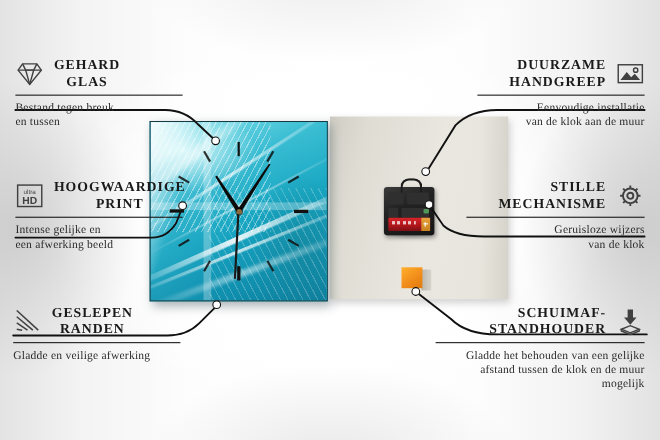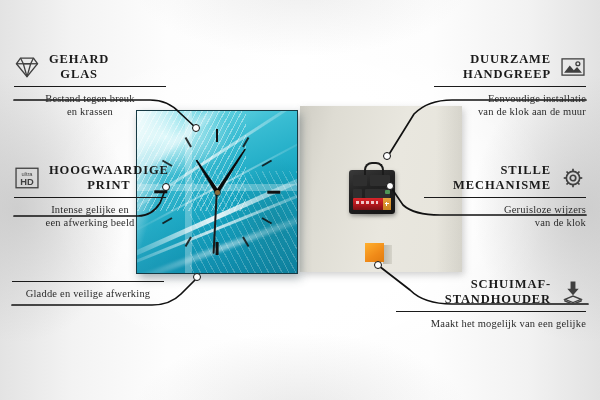--- a/index.html
+++ b/index.html
@@ -115,21 +115,21 @@
     background:linear-gradient(90deg,#b9b7ad,#d6d4ca);}
 
   
   .callout{position:absolute;}
   .co-head{display:flex;align-items:center;gap:9px;}
   .co-title{font-weight:bold;font-size:12.5px;letter-spacing:.9px;color:#1a1a1a;line-height:15px;text-transform:uppercase;}
   .co-rule{height:1.3px;background:#1a1a1a;margin:4px 0 5px 0;}
   .co-sub{font-size:10.5px;line-height:13px;color:#2b2b2b;letter-spacing:.2px;}
   .left .co-head{justify-content:flex-start;}
   .left .co-title{text-align:center;}
-  .left .co-sub{text-align:center;}
+  .left .co-sub{text-align:left;}
   .right .co-head{justify-content:flex-end;}
   .right .co-title{text-align:right;}
   .right .co-sub{text-align:right;}
   .icon{flex:0 0 auto;width:26px;height:26px;color:#404040;}
   .icon svg{display:block;width:26px;height:26px;}
 
   
   .dot{position:absolute;width:8px;height:8px;border-radius:50%;
     background:#ffffff;border:1.6px solid #111;box-sizing:border-box;}
 
@@ -228,21 +228,21 @@
           <path d="M11.5 12 H20.5"></path>
             </g>
           </svg>
       </span>
       <span class="co-title">
         <span>GEHARD</span><br><span>GLAS</span>
       </span>
     </div>
     <div class="co-rule"></div>
     <div class="co-sub">
-      <span>Bestand tegen breuk</span><br><span>en krassen</span>
+      <span>Bestand tegen breuk</span><br><span>en tussen</span>
     </div>
   </div>
 
   <div class="callout left" style="left:14px;top:163px;width:152px;">
     <div class="co-head">
       <span class="icon">
         <svg viewBox="0 0 32 32">
           <rect x="2.5" y="4" width="27" height="24" fill="none" stroke="currentColor" stroke-width="1.6"></rect>
           <text x="16" y="14" font-family="Liberation Sans, sans-serif" font-size="7" text-anchor="middle" fill="currentColor">ultra</text>
           <text x="16" y="25" font-family="Liberation Sans, sans-serif" font-size="11.5" font-weight="bold" text-anchor="middle" fill="currentColor">HD</text>
@@ -252,20 +252,35 @@
         <span>HOOGWAARDIGE</span><br><span>PRINT</span>
       </span>
     </div>
     <div class="co-rule"></div>
     <div class="co-sub">
       <span>Intense gelijke en</span><br><span>een afwerking beeld</span>
     </div>
   </div>
 
   <div class="callout left" style="left:12px;top:277px;width:152px;">
+    <div class="co-head">
+      <span class="icon">
+        <svg viewBox="0 0 32 32">
+            <g stroke="currentColor" stroke-width="1.7" fill="none">
+          <path d="M4 4 L28 26"></path>
+              <path d="M4 11 L22 26"></path>
+              <path d="M4 18 L16 26"></path>
+              <path d="M4 25 L10 26"></path>
+        </g>
+          </svg>
+      </span>
+      <span class="co-title">
+        <span>GESLEPEN</span><br><span>RANDEN</span>
+      </span>
+    </div>
     <div class="co-rule"></div>
     <div class="co-sub">
       <span>Gladde en veilige afwerking</span>
     </div>
   </div>
 
   <div class="callout right" style="left:434px;top:52px;width:152px;">
     <div class="co-head">
       <span class="co-title">
         <span>DUURZAME</span><br><span>HANDGREEP</span>
@@ -324,17 +339,17 @@
             <g fill="none" stroke="currentColor" stroke-width="1.6">
           <path d="M13 3 h6 v9 h4 l-7 8 l-7 -8 h4 z" fill="currentColor" stroke="none"></path>
           <path d="M6 25 L16 21 L26 25 L16 29 Z"></path>
           <path d="M6 25 v2 L16 31 L26 27 v-2"></path>
             </g>
           </svg>
       </span>
     </div>
     <div class="co-rule"></div>
     <div class="co-sub">
-      <span>Maakt het mogelijk van een gelijke</span><br>
+      <span>Gladde het behouden van een gelijke</span><br><span>afstand tussen de klok en de muur mogelijk</span>
     </div>
   </div>
 
 </div>
 
 </body></html>

